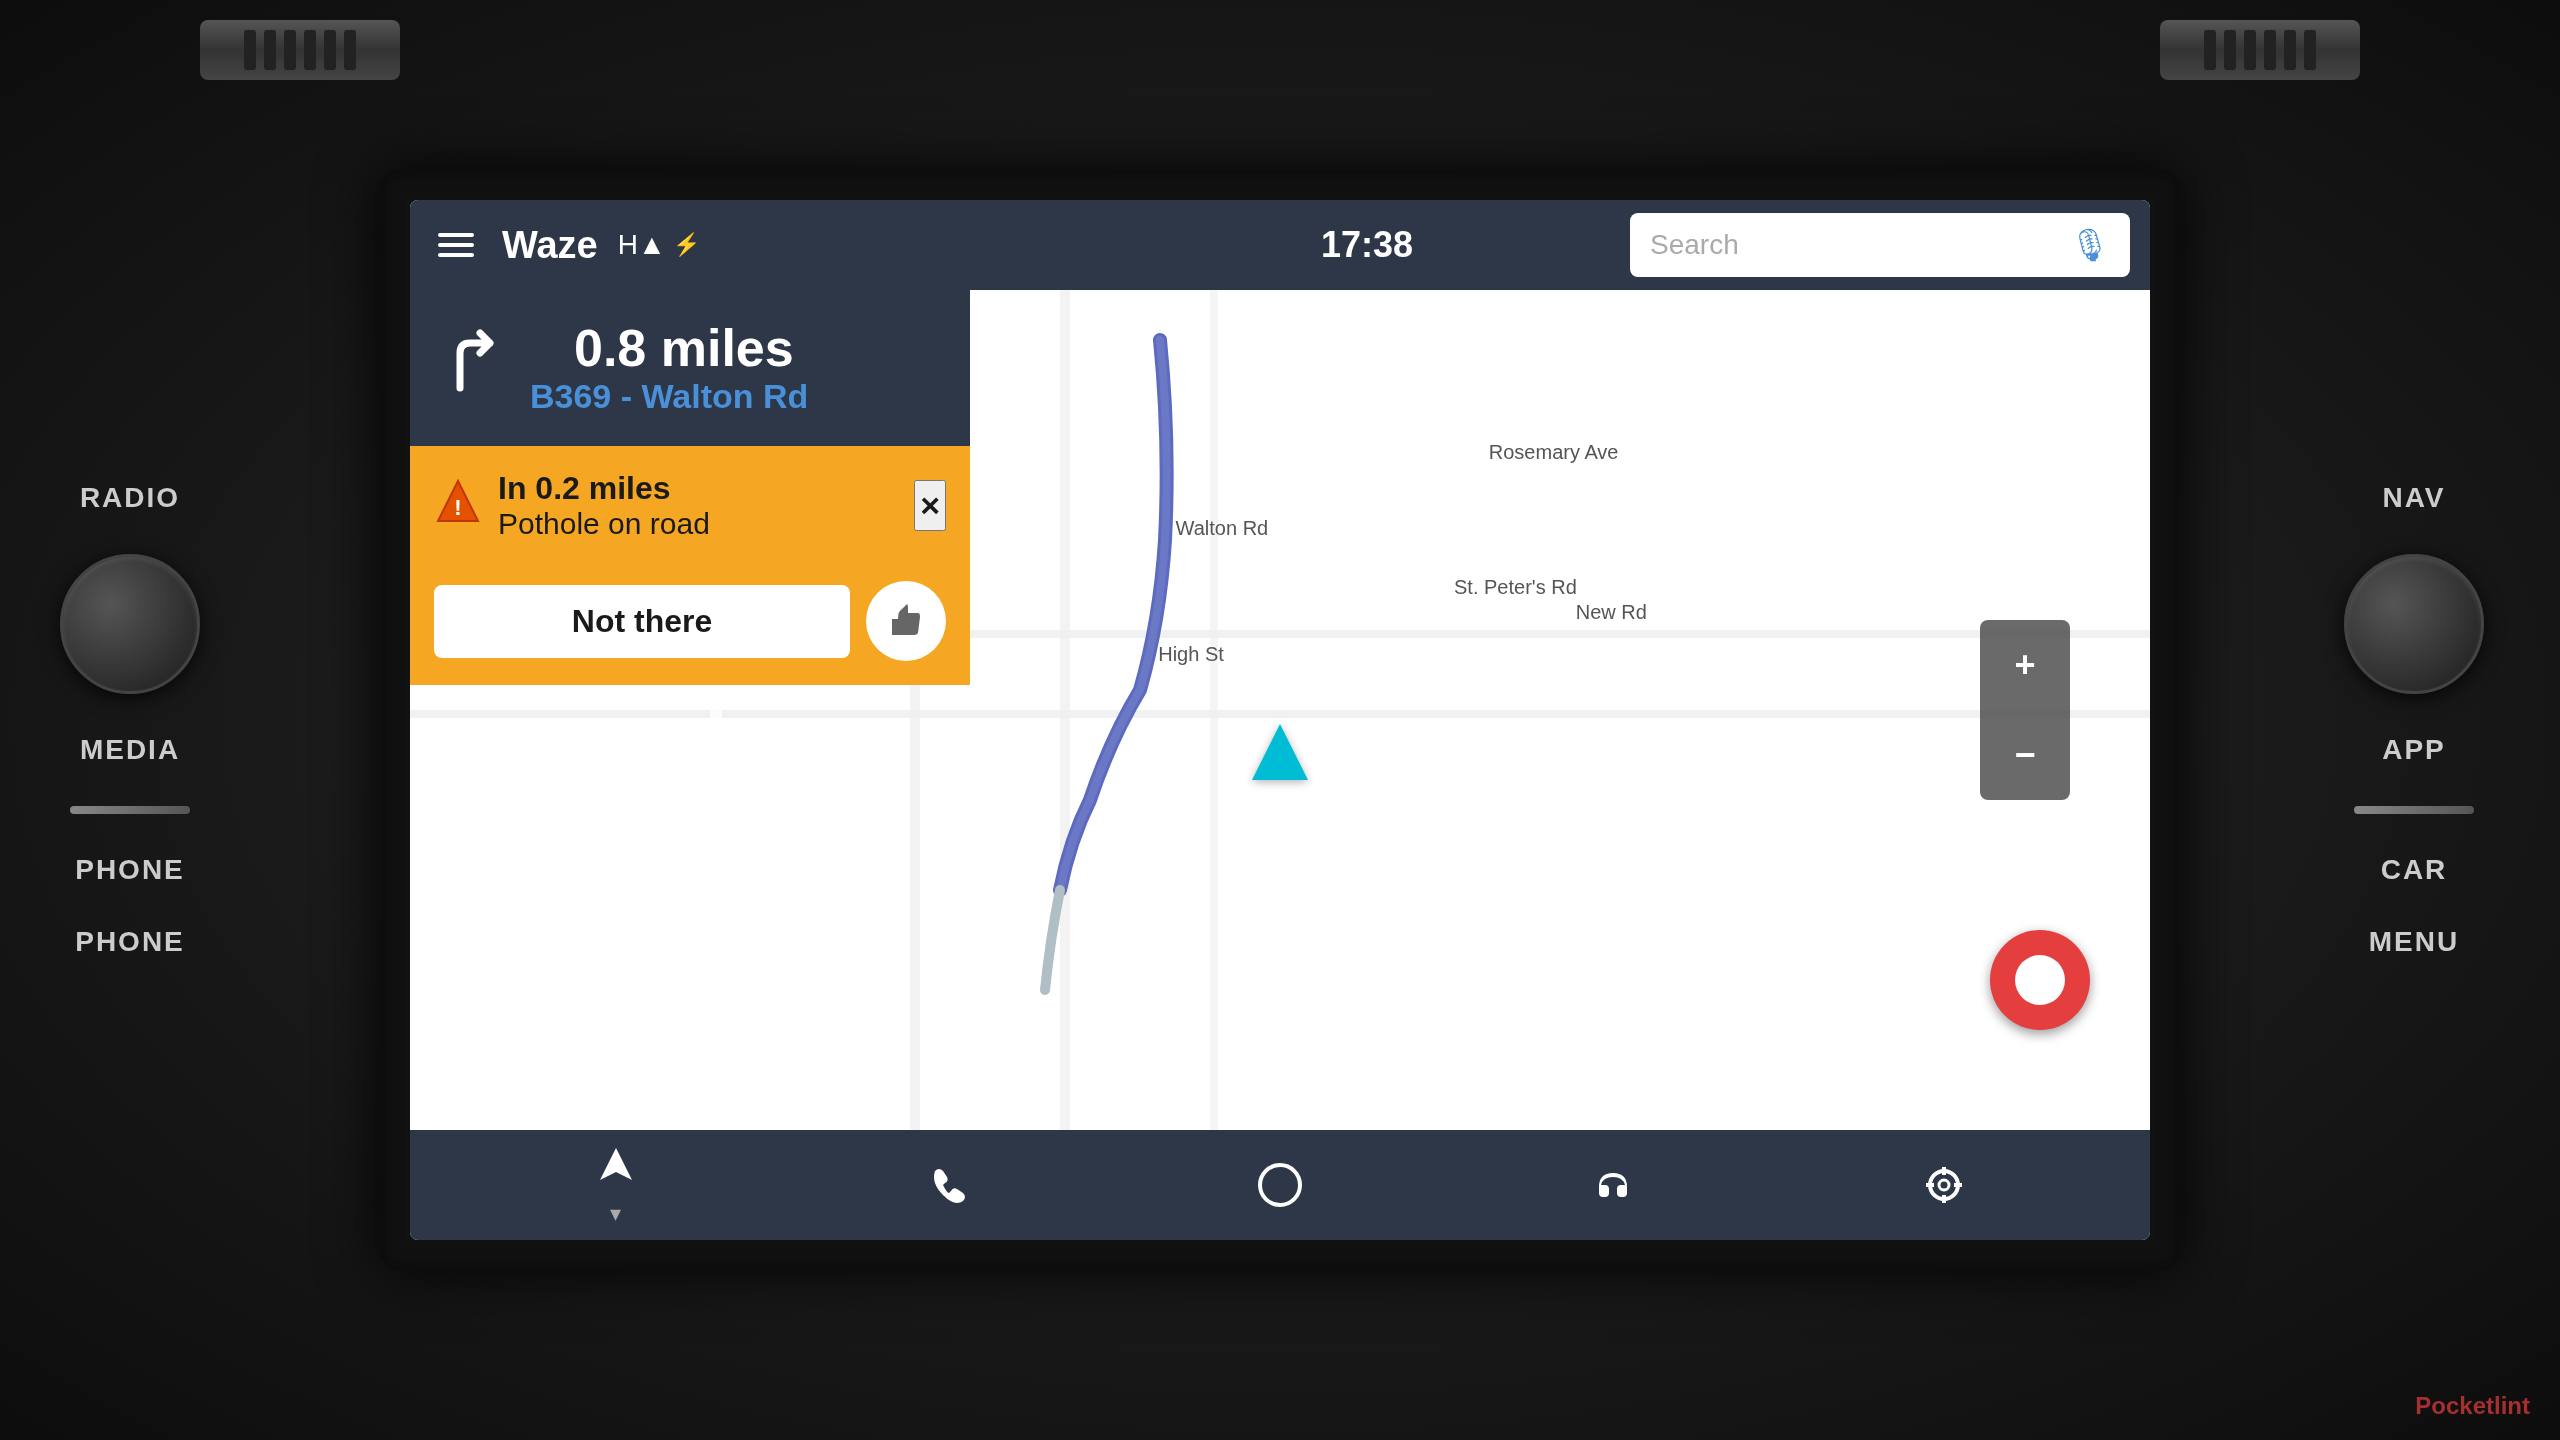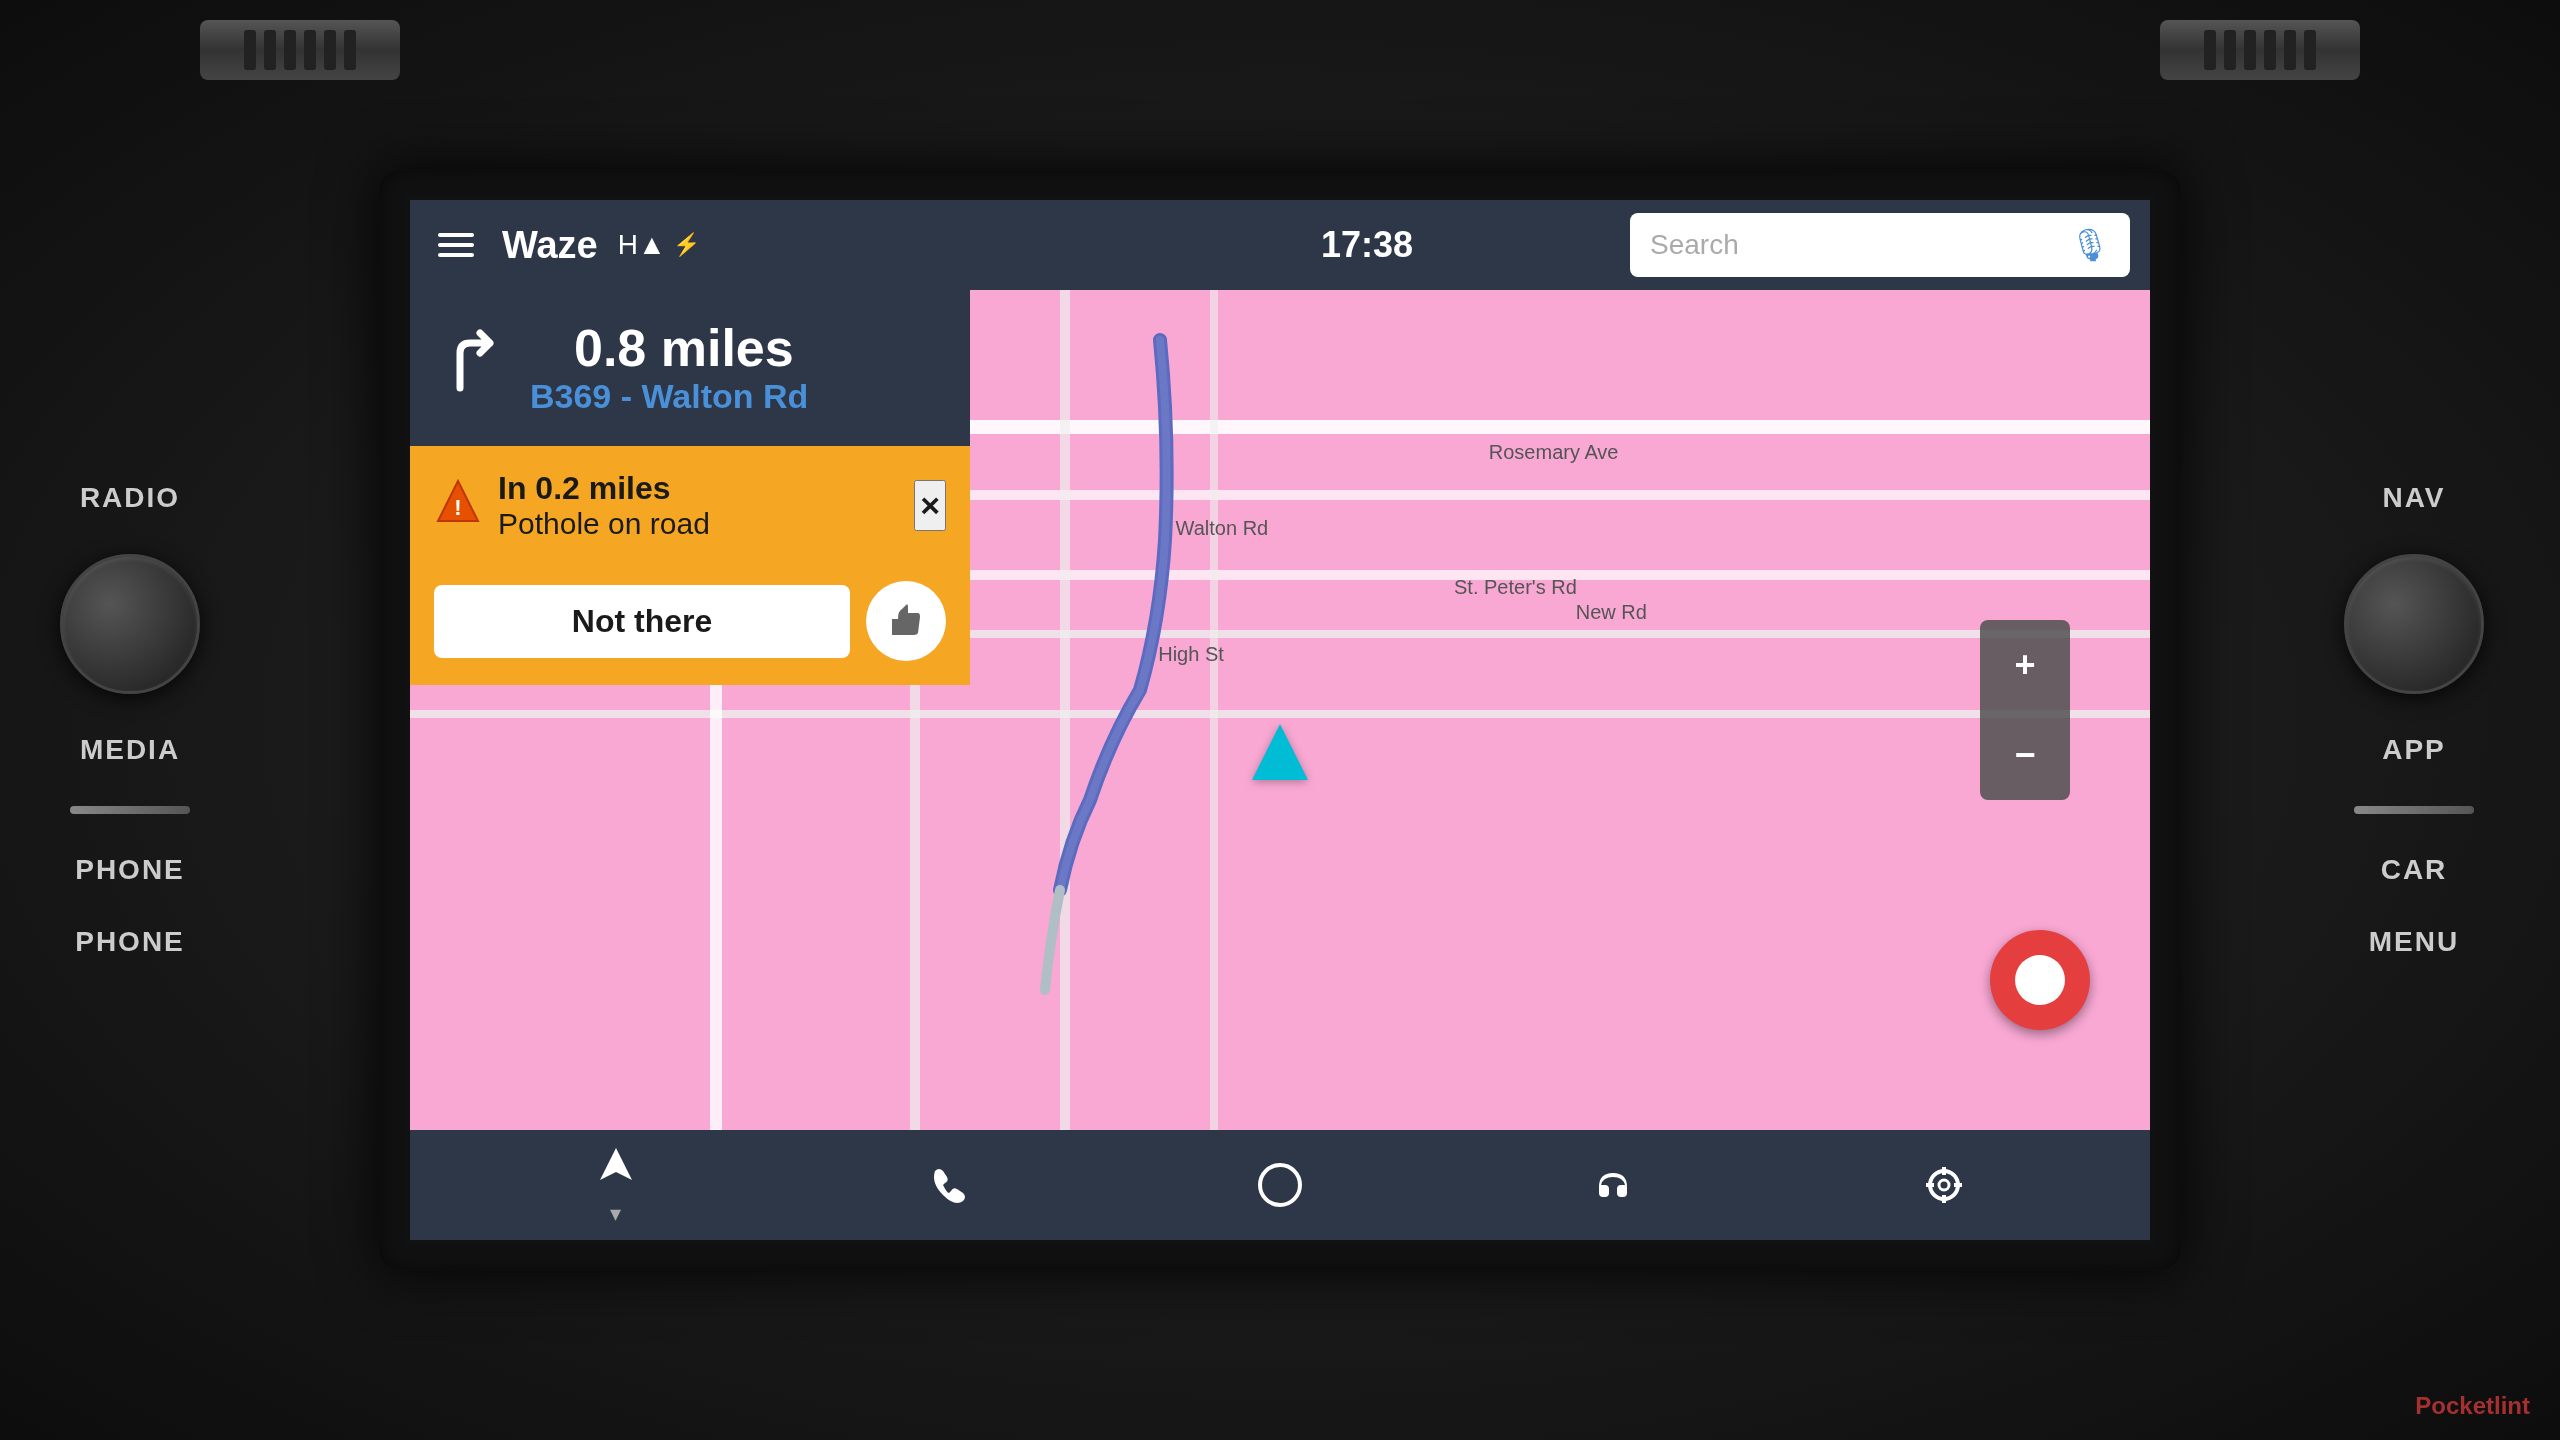--- a/index.html
+++ b/index.html
@@ -101,40 +101,40 @@
       padding: 30px;
       box-shadow: 0 0 60px rgba(0,0,0,0.9), inset 0 0 20px rgba(0,0,0,0.5);
       display: flex;
       flex-direction: column;
     }
 
     
     .screen {
       flex: 1;
       background: #e8e8e8;
-      border-radius: 0;
+      border-radius: 8px;
       overflow: hidden;
       position: relative;
       display: flex;
       flex-direction: column;
     }
 
     
     .map-area {
       flex: 1;
       position: relative;
       background: #f0ece0;
       overflow: hidden;
     }
 
     
     .map-bg {
       position: absolute;
       inset: 0;
-      background: #f9a8d4;
+      background: #ffffff;
     }
 
     
     .top-bar {
       height: 90px;
       background: #2d3748;
       display: flex;
       align-items: center;
       padding: 0 20px;
       gap: 20px;

